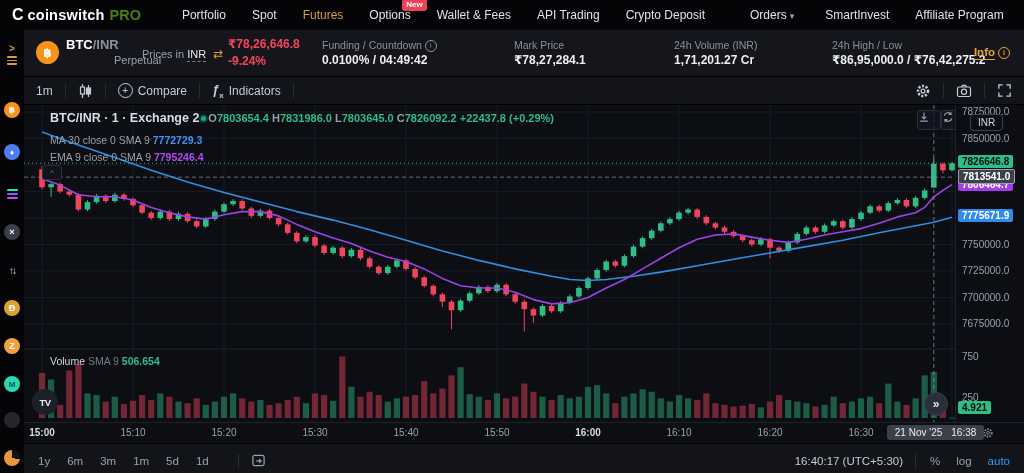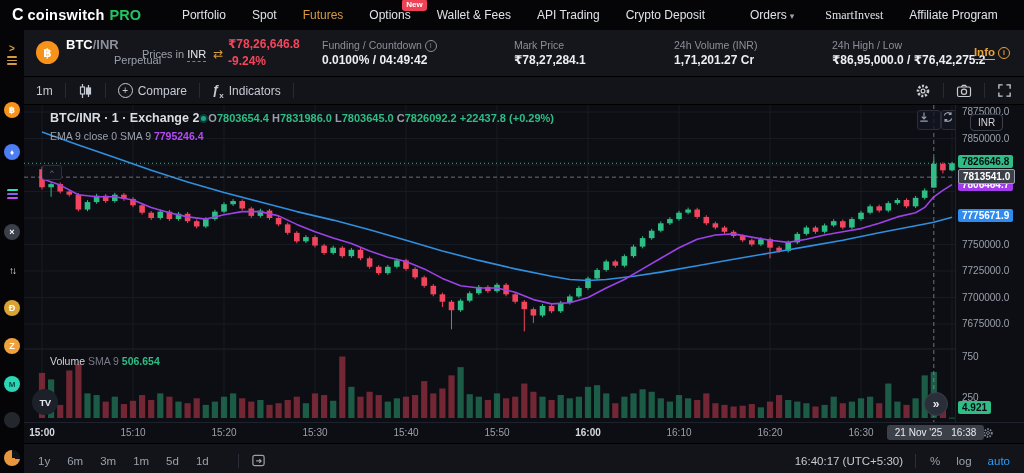--- a/index.html
+++ b/index.html
@@ -3,21 +3,21 @@
 <meta charset="utf-8">
 <style>
   html,body{margin:0;padding:0;background:#000;width:1024px;height:473px;overflow:hidden;
     font-family:"Liberation Sans","DejaVu Sans",sans-serif;-webkit-font-smoothing:antialiased;}
   .app{width:1024px;height:473px;position:relative;background:#000;color:#d1d4dc;font-size:12px;}
   
   .nav{height:30px;background:#050507;display:flex;align-items:center;padding-left:12px;position:relative;}
   .logo{display:flex;align-items:center;gap:4px;margin-right:28px;}
   .logo-c{color:#fff;font-weight:900;font-size:16px;line-height:1;}
   .logo-name{color:#fff;font-weight:800;font-size:14.5px;letter-spacing:.2px;}
-  .logo-pro{color:#22c55e;font-weight:800;font-size:14.5px;margin-left:1px;}
+  .logo-pro{color:#4d7c0f;font-weight:800;font-size:14.5px;margin-left:1px;}
   .nav-item{color:#dfe2e8;font-size:12px;margin:0 13px;position:relative;cursor:pointer;white-space:nowrap;}
   .nav-item.active{color:#d79b3f;}
   .nav-caret{font-size:9px;color:#9aa0ab;margin-left:3px;}
   .badge-new{position:absolute;top:-9px;right:-16px;background:#ef4256;color:#fff;font-size:8px;font-weight:700;
     padding:1px 4px;border-radius:3px;line-height:1.2;}
   
   .row{display:flex;height:443px;}
   .sidebar{width:24px;background:#050507;position:relative;flex:none;}
   .sicon{position:absolute;left:50%;transform:translateX(-50%);width:16px;height:16px;border-radius:50%;
     display:flex;align-items:center;justify-content:center;font-size:9px;font-weight:700;color:#fff;}
@@ -129,21 +129,21 @@
       <span class="logo-pro">PRO</span>
     </div>
     <span class="nav-item">Portfolio</span>
     <span class="nav-item">Spot</span>
     <span class="nav-item active">Futures</span>
     <span class="nav-item"><span>Options</span><span class="badge-new">New</span></span>
     <span class="nav-item">Wallet &amp; Fees</span>
     <span class="nav-item">API Trading</span>
     <span class="nav-item">Crypto Deposit</span>
     <span class="nav-item" style="margin-left:32px;"><span>Orders</span><span class="nav-caret">▾</span></span>
-    <span class="nav-item" style="margin-left:18px;font-family:Liberation Serif, serif;">SmartInvest</span>
+    <span class="nav-item" style="margin-left:18px;">SmartInvest</span>
     <span class="nav-item">Affiliate Program</span>
   </header>
 
   <div class="row">
 
     <aside class="sidebar">
       <div class="sicon exp" style="top:14px;">
         <span class="gt">&gt;</span>
         <span class="bar"></span>
           <span class="bar"></span>
@@ -589,20 +589,21 @@
               <span>BTC/INR · 1 · Exchange 2</span>
               <span class="lgdot"></span>
               <span class="ohlc">
                 <b>O</b><span>7803654.4</span>
                 <b>H</b><span>7831986.0</span>
                 <b>L</b><span>7803645.0</span>
                 <b>C</b><span>7826092.2</span>
                 <span>+22437.8 (+0.29%)</span>
               </span>
             </div>
+            <div class="lg2"><span>MA 30 close 0 SMA 9</span> <span class="v-ma">7772729.3</span></div>
             <div class="lg3"><span>EMA 9 close 0 SMA 9</span> <span class="v-ema">7795246.4</span></div>
           </div>
           <div class="chev-box">^</div>
           <div class="vol-legend">
             <span>Volume</span> <span class="dim">SMA 9</span> <span class="v">506.654</span>
           </div>
           <div class="tv-logo">TV</div>
           <div class="plot-btn btn-dl">
             <svg class="ic" width="12" height="12" viewBox="0 0 16 16" fill="none" stroke="#9aa0ab" stroke-width="1.5">
                 <path d="M8 2v8M5 7.5L8 10.5 11 7.5M3 13.5h10"></path>

